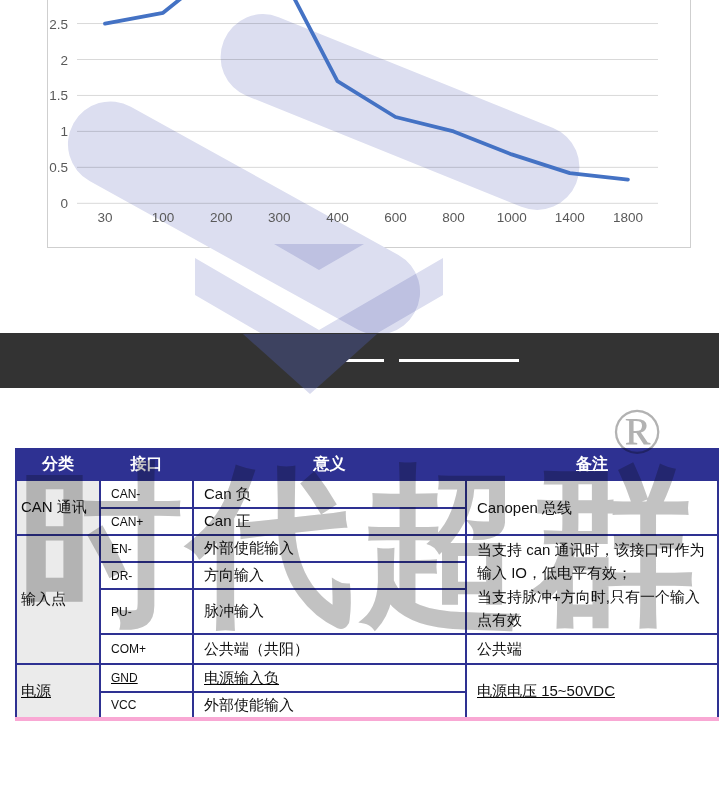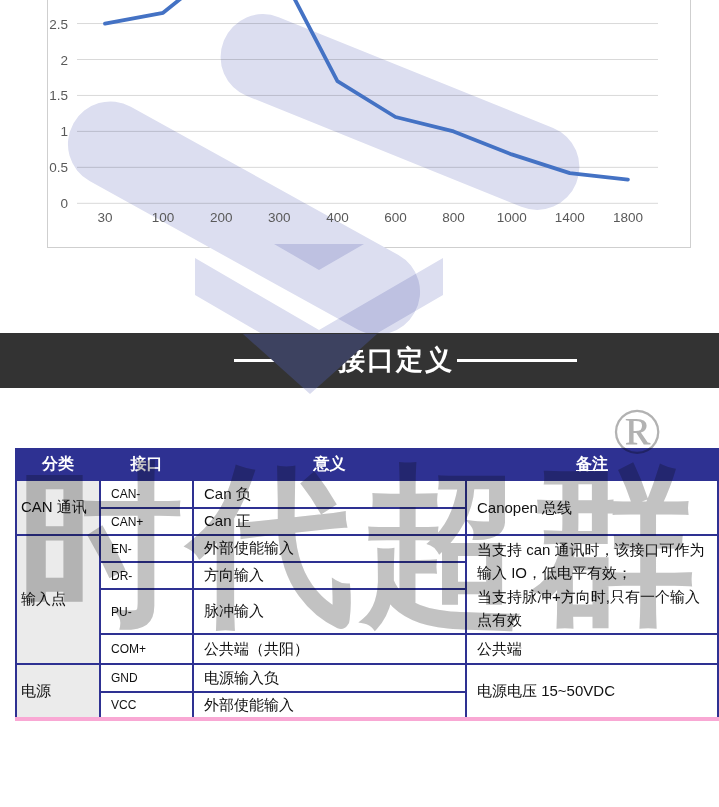--- a/index.html
+++ b/index.html
@@ -92,21 +92,20 @@
       <polygon class="wm-mult" points="195,258 319,330 443,258 443,295 319,367 195,295" fill="#dcdef0"></polygon>
     </g>
     <g id="line-layer">
         <polyline points="105.0,23.6 163.1,12.8 221.2,-34.0 279.3,-30.4 337.4,81.1 395.5,117.0 453.6,131.4 511.7,154.4 569.8,173.1 627.9,179.6" fill="none" stroke="#4472C4" stroke-width="3.8" stroke-linejoin="round" stroke-linecap="round"></polyline>
       </g>
   </svg>
 
   <div id="section-bar">
     <div class="title-group">
       <div class="dash left"></div>
-      <div id="section-title">接口定义</div>
       <div class="dash right"></div>
     </div>
   </div>
   <div id="chevron-dark"></div>
 
   <table id="iface-table">
     <colgroup>
       <col style="width:84px">
         <col style="width:93px">
         <col style="width:273px">
@@ -144,21 +143,21 @@
         </tr>
         <tr style="height: 45px;">
           <td class="port">PU-</td>
           <td>脉冲输入</td>
         </tr>
         <tr style="height: 30px;">
           <td class="port">COM+</td>
           <td>公共端（共阳）</td>
           <td class="remark" rowspan="1">公共端</td>
         </tr>
-        <tr style="height: 28px;">
+        <tr style="height: 28px; text-decoration: underline;">
           <td class="cat" rowspan="2">电源</td>
           <td class="port">GND</td>
           <td>电源输入负</td>
           <td class="remark" rowspan="2">电源电压 15~50VDC</td>
         </tr>
         <tr style="height: 27px;">
           <td class="port">VCC</td>
           <td>外部使能输入</td>
         </tr>
       </tbody>

